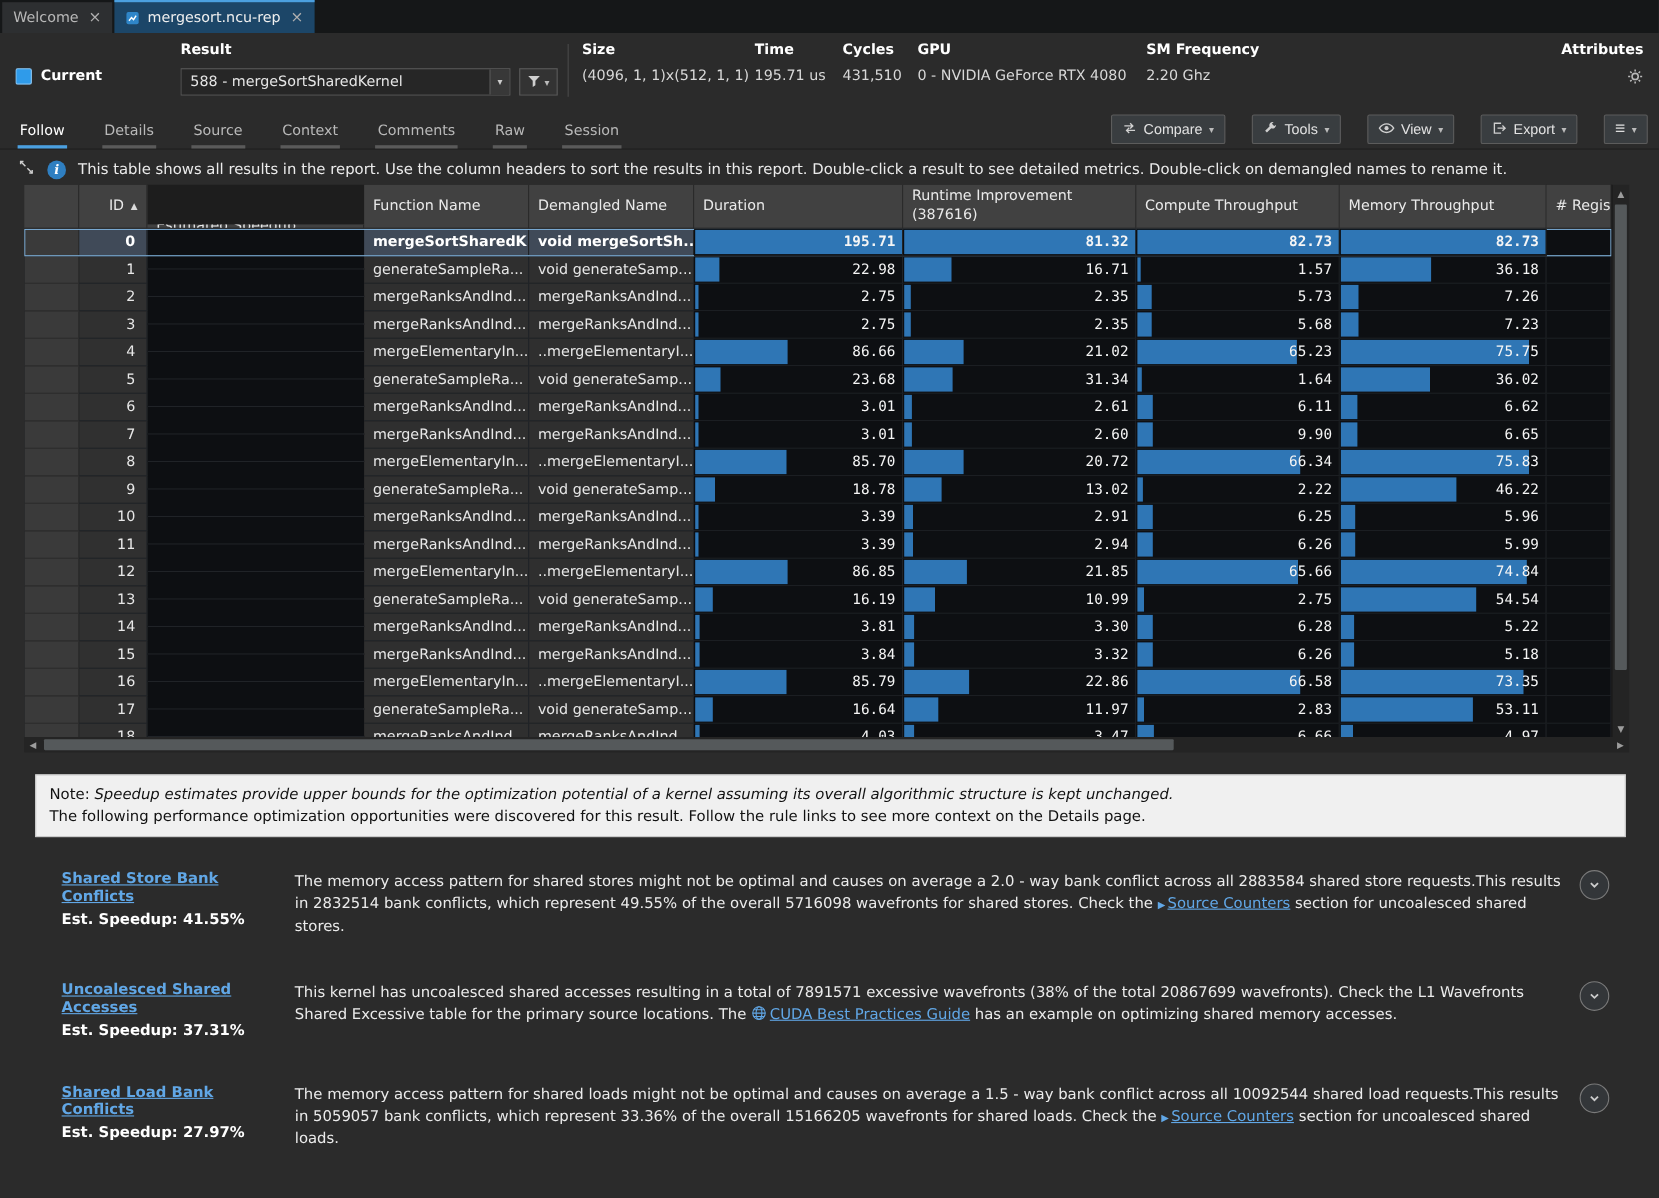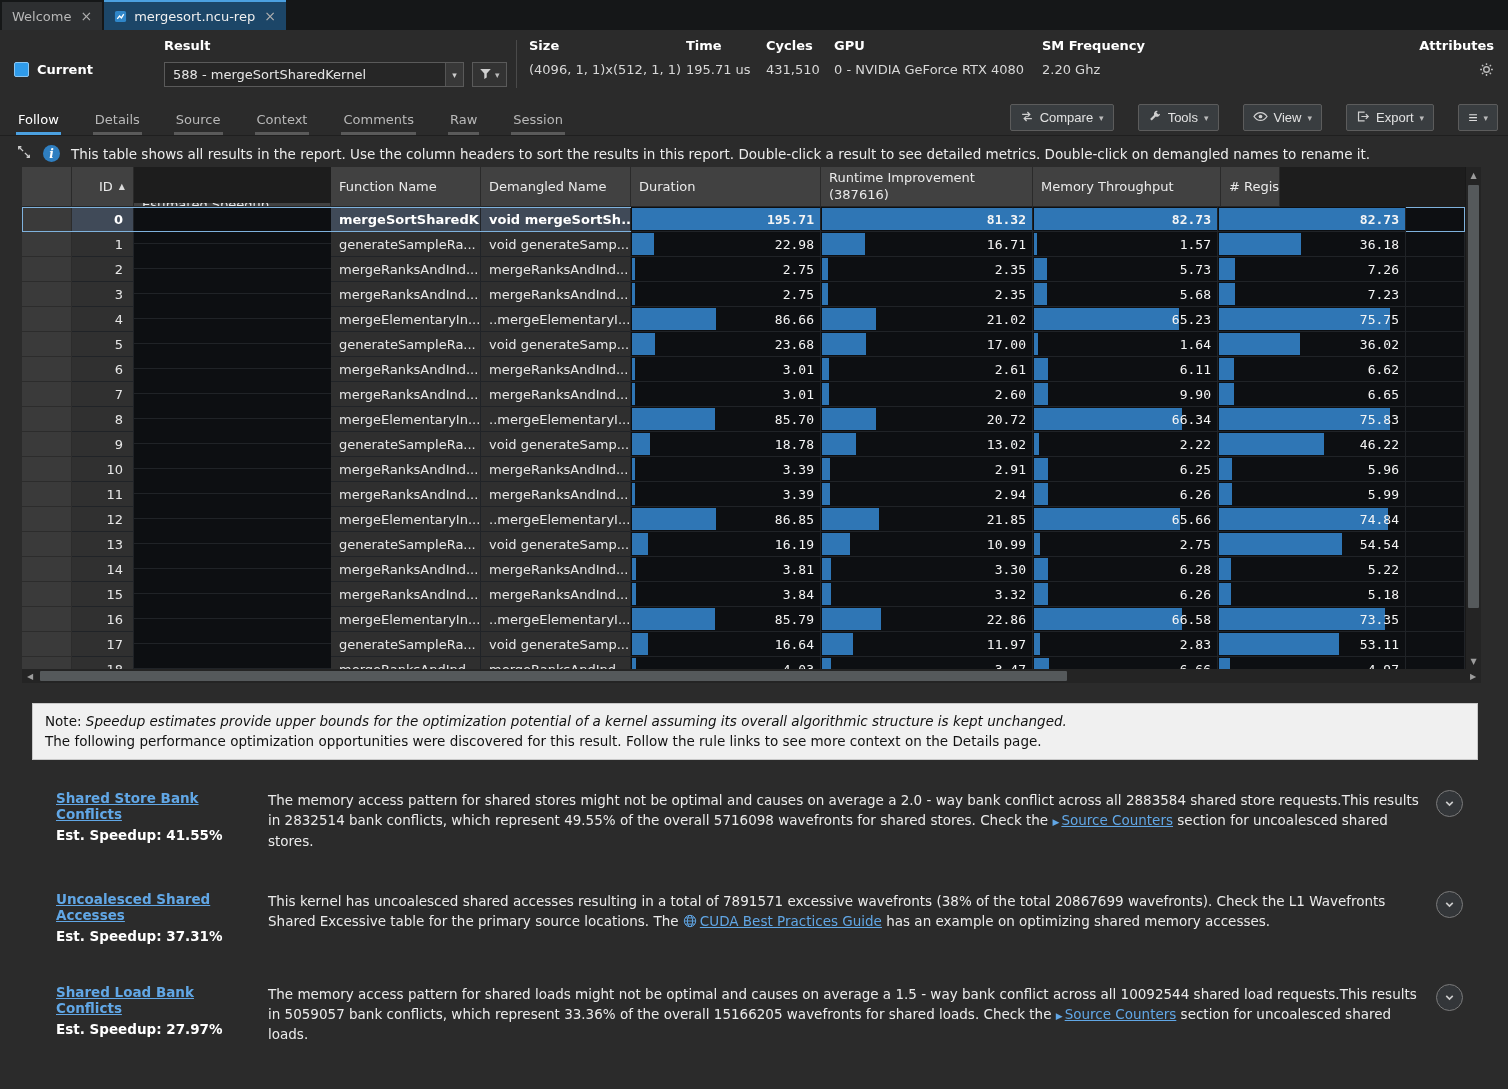--- a/index.html
+++ b/index.html
@@ -240,20 +240,21 @@
           <span class="sort">▲</span>
         </div>
         <div class="th c-est">Estimated Speedup</div>
         <div class="th c-fn">Function Name</div>
         <div class="th c-dm">Demangled Name</div>
         <div class="th c-dur">Duration</div>
         <div class="th c-ri thcol">
           <span>Runtime Improvement</span>
           <span>(387616)</span>
         </div>
+        <div class="th c-ct">Compute Throughput</div>
         <div class="th c-mt">Memory Throughput</div>
         <div class="th c-reg"># Registers</div>
       </div>
       <div class="tbody">
           <div class="trow sel">
             <div class="cell c-handle handle"></div>
             <div class="cell c-id idcell">0</div>
             <div class="cell cellbar c-est">
               <div class="fill" style="width: 47.8%;"></div>
               <span class="num">41.55</span>
@@ -394,21 +395,21 @@
               <span class="num">71.77</span>
             </div>
             <div class="cell namecell c-fn">generateSampleRa...</div>
             <div class="cell namecell c-dm">void generateSamp...</div>
             <div class="cell cellbar c-dur">
               <div class="fill" style="width: 12.1%;"></div>
               <span class="num">23.68</span>
             </div>
             <div class="cell cellbar c-ri">
               <div class="fill" style="width: 20.9%;"></div>
-              <span class="num">17.00</span>
+              <span class="num">31.34</span>
             </div>
             <div class="cell cellbar c-ct">
               <div class="fill" style="width: 2%;"></div>
               <span class="num">1.64</span>
             </div>
             <div class="cell cellbar c-mt">
               <div class="fill" style="width: 43.5%;"></div>
               <span class="num">36.02</span>
             </div>
             <div class="cell c-reg regcell"></div>

